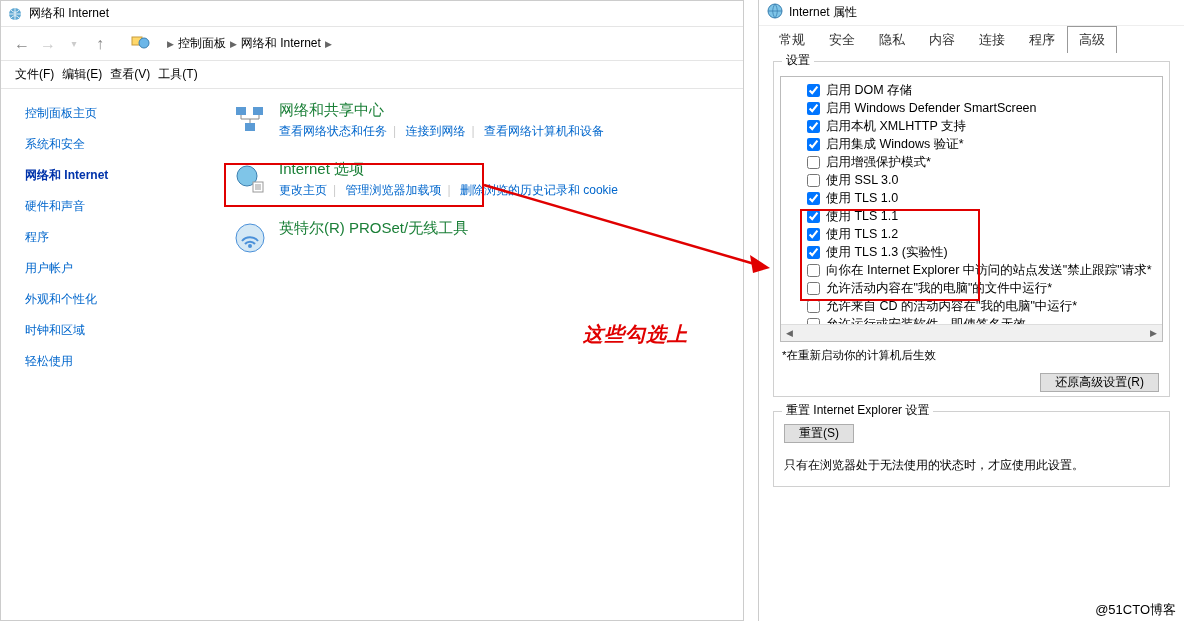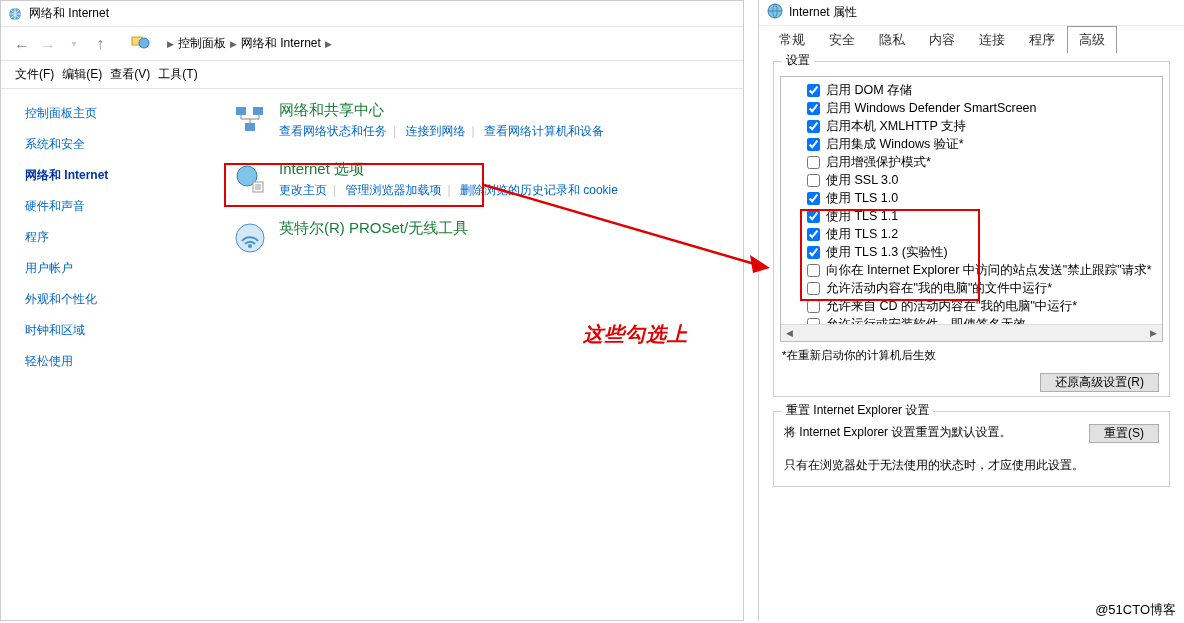--- a/index.html
+++ b/index.html
@@ -248,20 +248,19 @@
       </div>
     </div>
     <div class="restart-note">*在重新启动你的计算机后生效</div>
     <div class="restore-btn-row">
       <button class="btn">还原高级设置(R)</button>
     </div>
   </div>
   <div class="reset-group">
     <span class="reset-group-label">重置 Internet Explorer 设置</span>
     <div class="reset-row">
-      <span>将 Internet Explorer 设置重置为默认设置。</span>
       <button class="btn">重置(S)</button>
     </div>
     <div class="reset-note">只有在浏览器处于无法使用的状态时，才应使用此设置。</div>
   </div>
 </div>
 
 <div class="watermark">@51CTO博客</div>
 
 </body></html>

